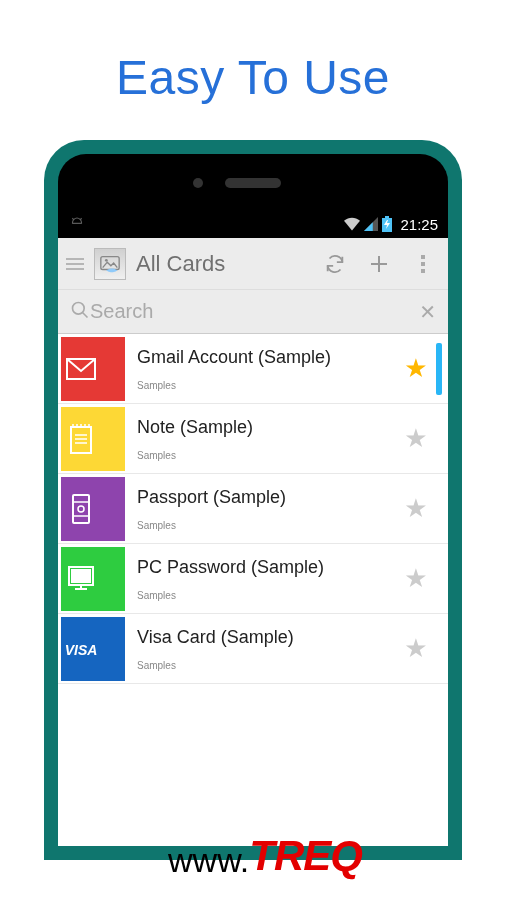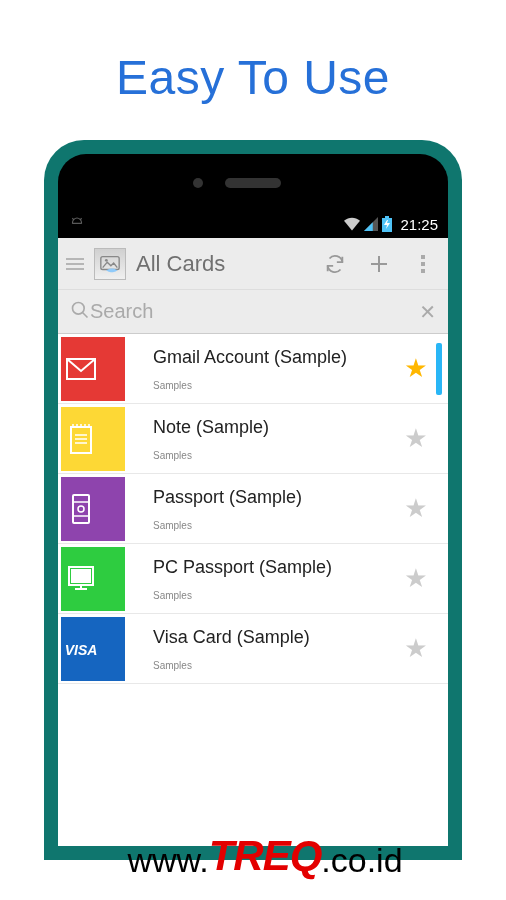--- a/index.html
+++ b/index.html
@@ -127,21 +127,21 @@
   border-bottom: 1px solid #e8e8e8;
   padding-right: 6px;
 }
 .item-icon {
   width: 64px; height: 64px;
   display: flex; align-items: center; justify-content: flex-start;
   margin: 3px 0 3px 3px;
   flex-shrink: 0;
 }
 .item-icon svg { width: 40px; height: 40px; }
-.item-text { flex: 1; padding-left: 28px; min-width: 0; }
+.item-text { flex: 1; padding-left: 12px; min-width: 0; }
 .item-title { font-size: 18px; color: #222; white-space: nowrap; overflow: hidden; text-overflow: ellipsis; }
 .item-sub { font-size: 10px; color: #888; margin-top: 12px; }
 .item-star { width: 32px; color: #ccc; font-size: 26px; text-align: center; }
 .item-star.fav { color: #ffb700; }
 .item-marker { width: 6px; height: 52px; margin-left: 4px; border-radius: 2px; }
 .footer-url {
   position: absolute;
   bottom: 20px;
   left: 12px;
   width: 100%;
@@ -297,21 +297,21 @@
           </div>
           <div class="list-item">
             <div class="item-icon" style="background: rgb(46, 204, 64);">
               <svg viewBox="0 0 40 40">
                 <rect x="8" y="8" width="24" height="18" fill="none" stroke="#fff" stroke-width="2"></rect>
                 <rect x="10" y="10" width="20" height="14" fill="#fff"></rect>
                 <path d="M14 30h12M20 26v4" stroke="#fff" stroke-width="2"></path>
               </svg>
             </div>
             <div class="item-text">
-              <div class="item-title">PC Passport (Sample)</div>
+              <div class="item-title">PC Password (Sample)</div>
               <div class="item-sub">Samples</div>
             </div>
             <div class="item-star">★</div>
             <div class="item-marker"></div>
           </div>
           <div class="list-item">
             <div class="item-icon" style="background: rgb(21, 101, 192);">
               <svg viewBox="0 0 40 40">
                 <text x="20" y="26" font-family="Arial" font-weight="bold" font-style="italic" font-size="14" fill="#fff" text-anchor="middle">VISA</text>
               </svg>
@@ -325,14 +325,13 @@
           </div>
         </div>
 
     </div>
   </div>
 </div>
 
 <div class="footer-url">
   <span>www.</span>
   <span class="treq">TREQ</span>
-  <span>.co.id</span>
 </div>
 
 </body></html>

